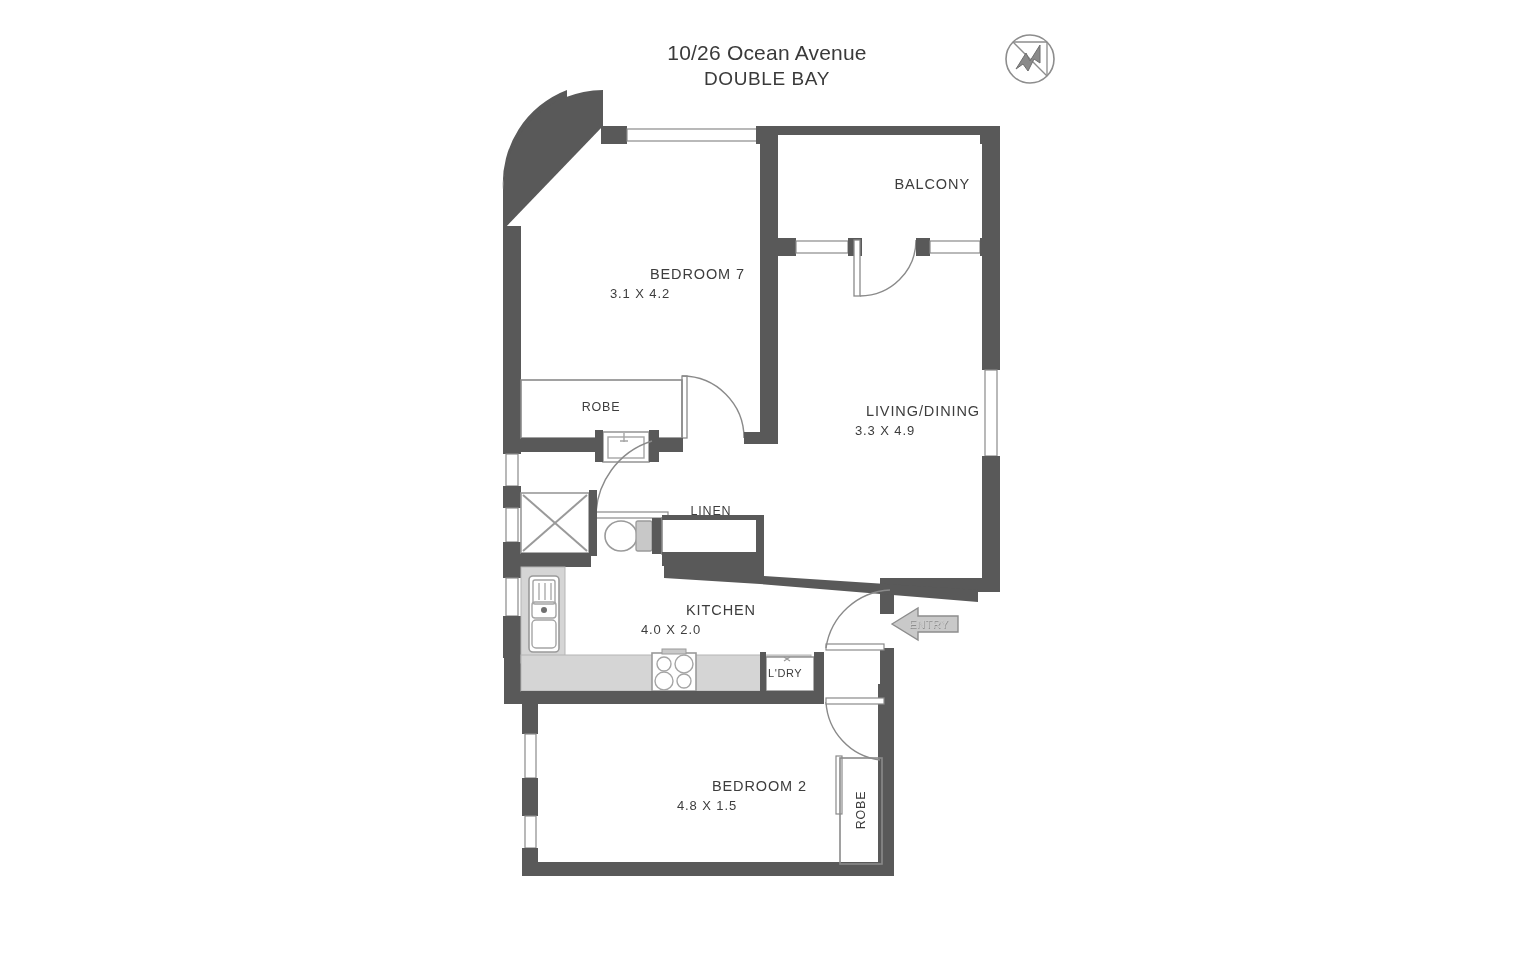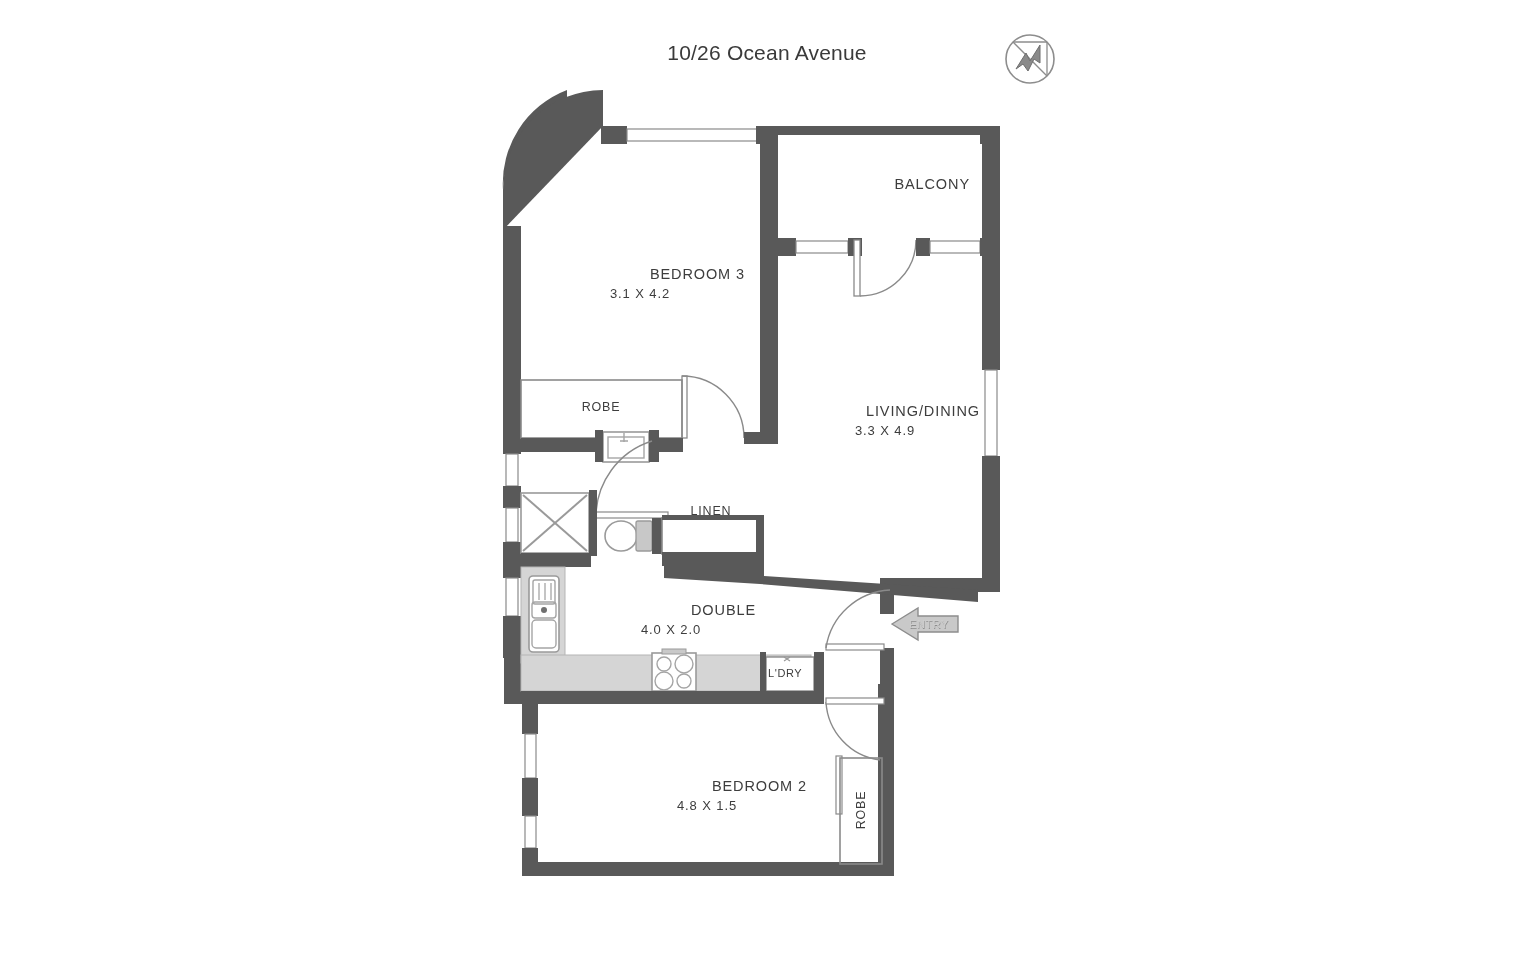--- a/index.html
+++ b/index.html
@@ -93,20 +93,21 @@
     pointer-events: none;
   }
 </style>
 </head>
 <body>
 
 <div id="page">
 
   <div class="title-block">
     <div class="title-line1">10/26 Ocean Avenue</div>
+    <div class="title-line2">DOUBLE BAY</div>
   </div>
 
   <svg class="compass" viewBox="0 0 52 52" xmlns="http://www.w3.org/2000/svg">
     <circle cx="26" cy="26" r="24" fill="#ffffff" stroke="#8d8d8d" stroke-width="1.6"></circle>
     <line x1="9" y1="9" x2="43" y2="43" stroke="#8d8d8d" stroke-width="1.3"></line>
     <line x1="9" y1="9" x2="43" y2="9" stroke="#8d8d8d" stroke-width="1.3"></line>
     <line x1="43" y1="9" x2="43" y2="43" stroke="#8d8d8d" stroke-width="1.3"></line>
     <path d="M12 36 L22 20 L26 28 L36 12 L36 30 L30 26 L24 38 L19 31 Z" fill="#8a8a8a" stroke="#6e6e6e" stroke-width="1"></path>
   </svg>
 
@@ -269,29 +270,29 @@
       <rect x="826" y="698" width="58" height="6" fill="#ffffff" stroke="#8a8a8a" stroke-width="1.2"></rect>
 
       <rect x="840" y="758" width="42" height="106" class="thin"></rect>
     </g>
 
     <g>
       <path d="M 892 624 L 918 608 L 918 616 L 958 616 L 958 632 L 918 632 L 918 640 Z" fill="#c9c9c9" stroke="#8d8d8d" stroke-width="1.4"></path>
     </g>
   </svg>
 
-  <div class="lbl lbl-room" style="left:535px; top:266px; width:210px;">BEDROOM 3</div>
+  <div class="lbl lbl-room" style="left:535px; top:266px; width:210px;">BEDROOM 7</div>
   <div class="lbl lbl-dim" style="left:535px; top:286px; width:210px;">3.1 X 4.2</div>
 
   <div class="lbl lbl-room" style="left:790px; top:176px; width:180px;">BALCONY</div>
 
   <div class="lbl lbl-room" style="left:790px; top:403px; width:190px;">LIVING/DINING</div>
   <div class="lbl lbl-dim" style="left:790px; top:423px; width:190px;">3.3 X 4.9</div>
 
-  <div class="lbl lbl-room" style="left:586px; top:602px; width:170px;">DOUBLE</div>
+  <div class="lbl lbl-room" style="left:586px; top:602px; width:170px;">KITCHEN</div>
   <div class="lbl lbl-dim" style="left:586px; top:622px; width:170px;">4.0 X 2.0</div>
 
   <div class="lbl lbl-room" style="left:607px; top:778px; width:200px;">BEDROOM 2</div>
   <div class="lbl lbl-dim" style="left:607px; top:798px; width:200px;">4.8 X 1.5</div>
 
   <div class="lbl lbl-small" style="left:541px; top:400px; width:120px;">ROBE</div>
 
   <div class="lbl lbl-small" style="left:670px; top:504px; width:82px;">LINEN</div>
 
   <div class="lbl lbl-tiny" style="left:768px; top:667px; width:30px;">L'DRY</div>

